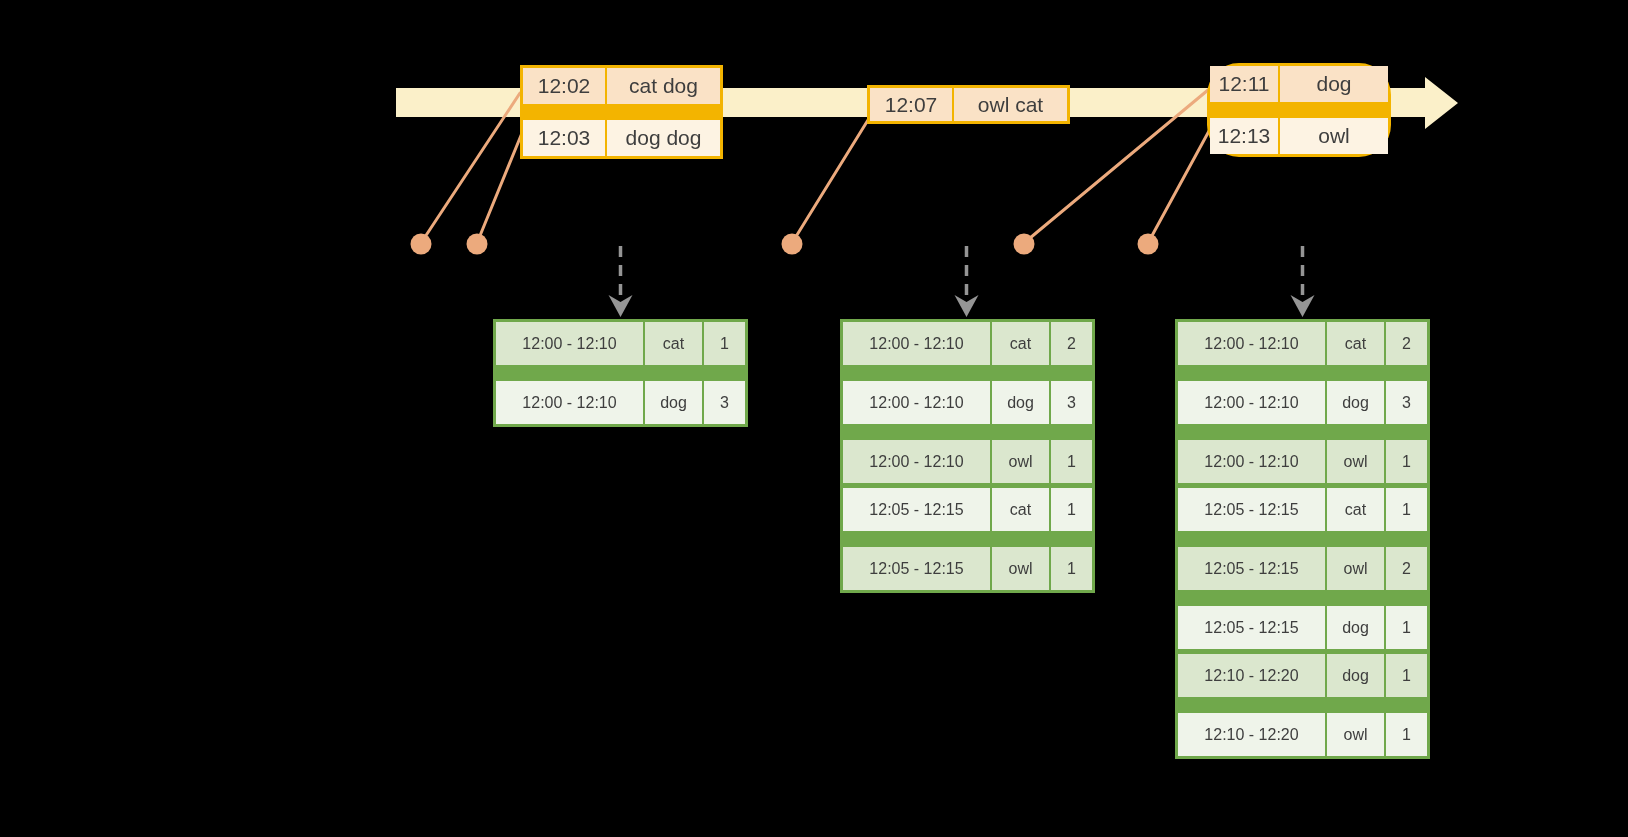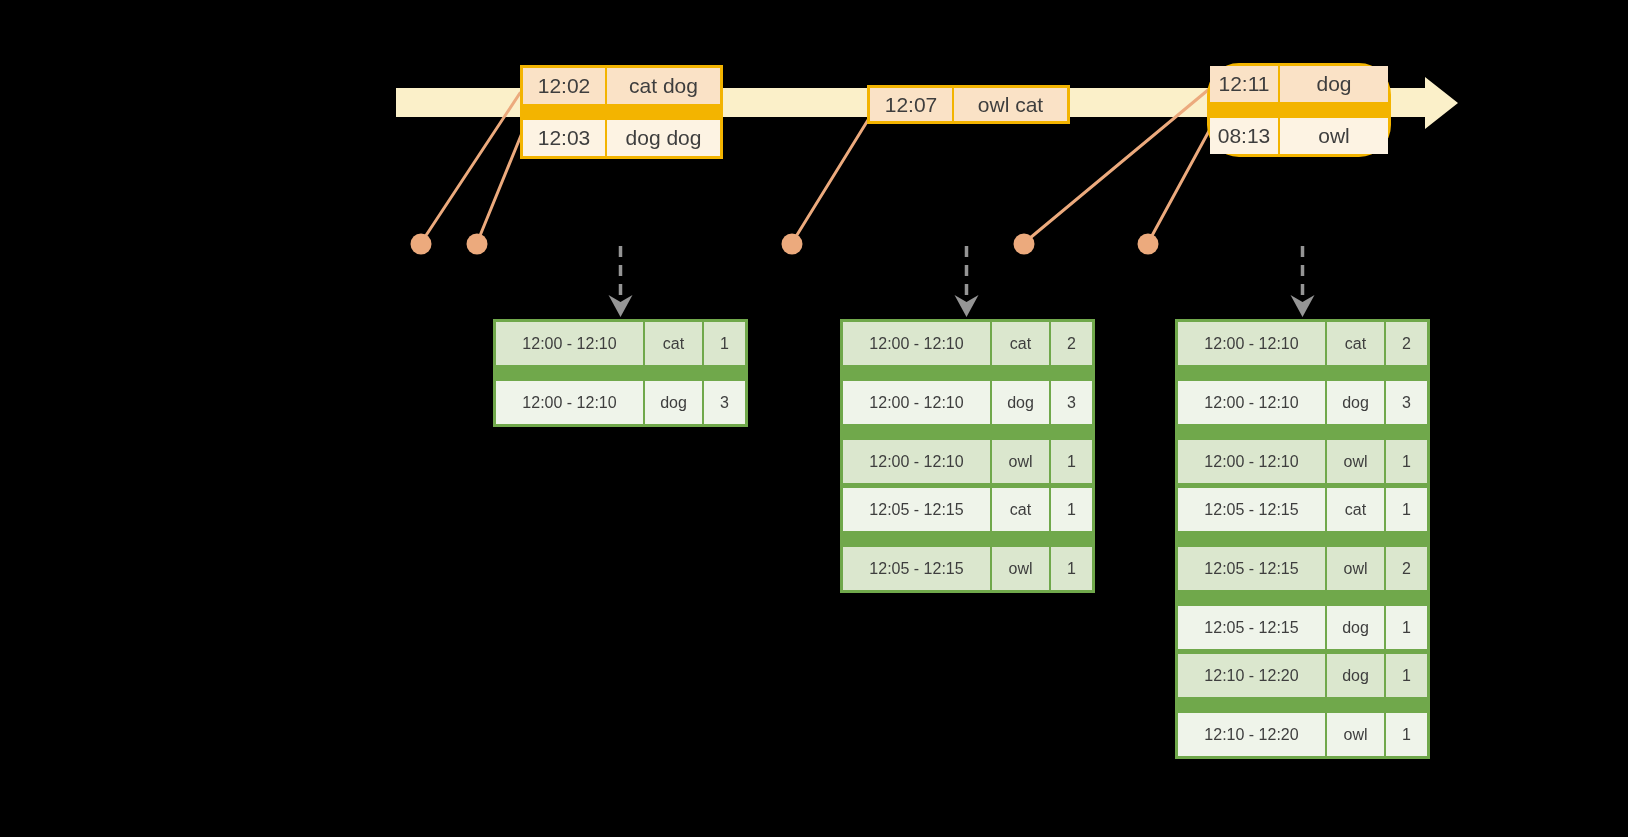--- a/index.html
+++ b/index.html
@@ -94,21 +94,21 @@
         <div class="tcell col-time">12:07</div>
         <div class="tcell col-words">owl cat</div>
       </div>
     </div>
   <div id="etable-2" class="dtable event-table">
       <div class="trow dark first">
         <div class="tcell col-time">12:11</div>
         <div class="tcell col-words">dog</div>
       </div>
       <div class="trow light">
-        <div class="tcell col-time">08:13</div>
+        <div class="tcell col-time">12:13</div>
         <div class="tcell col-words">owl</div>
       </div>
     </div>
 
   <div id="rtable-0" class="dtable result-table">
       <div class="trow dark first">
         <div class="tcell col-window">12:00 - 12:10</div>
         <div class="tcell col-word">cat</div>
         <div class="tcell col-count">1</div>
       </div>

